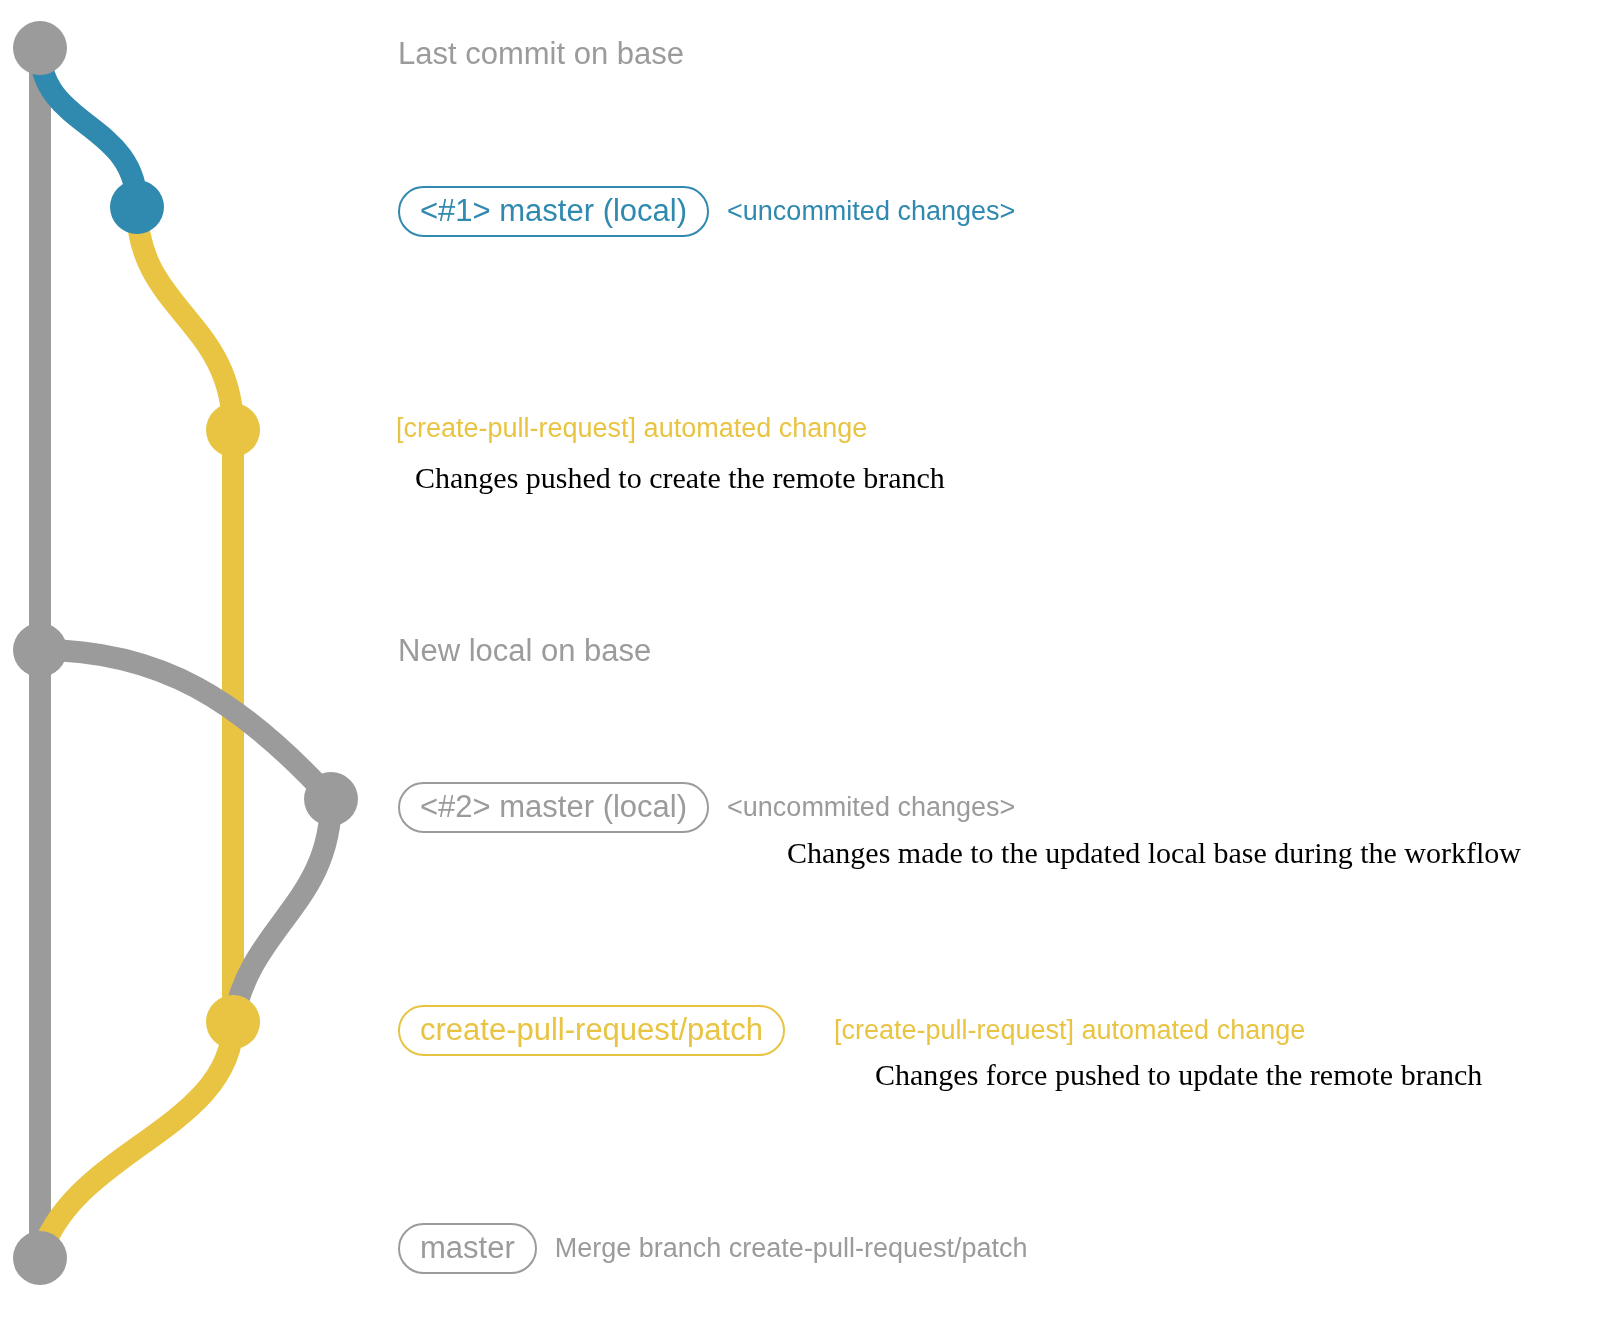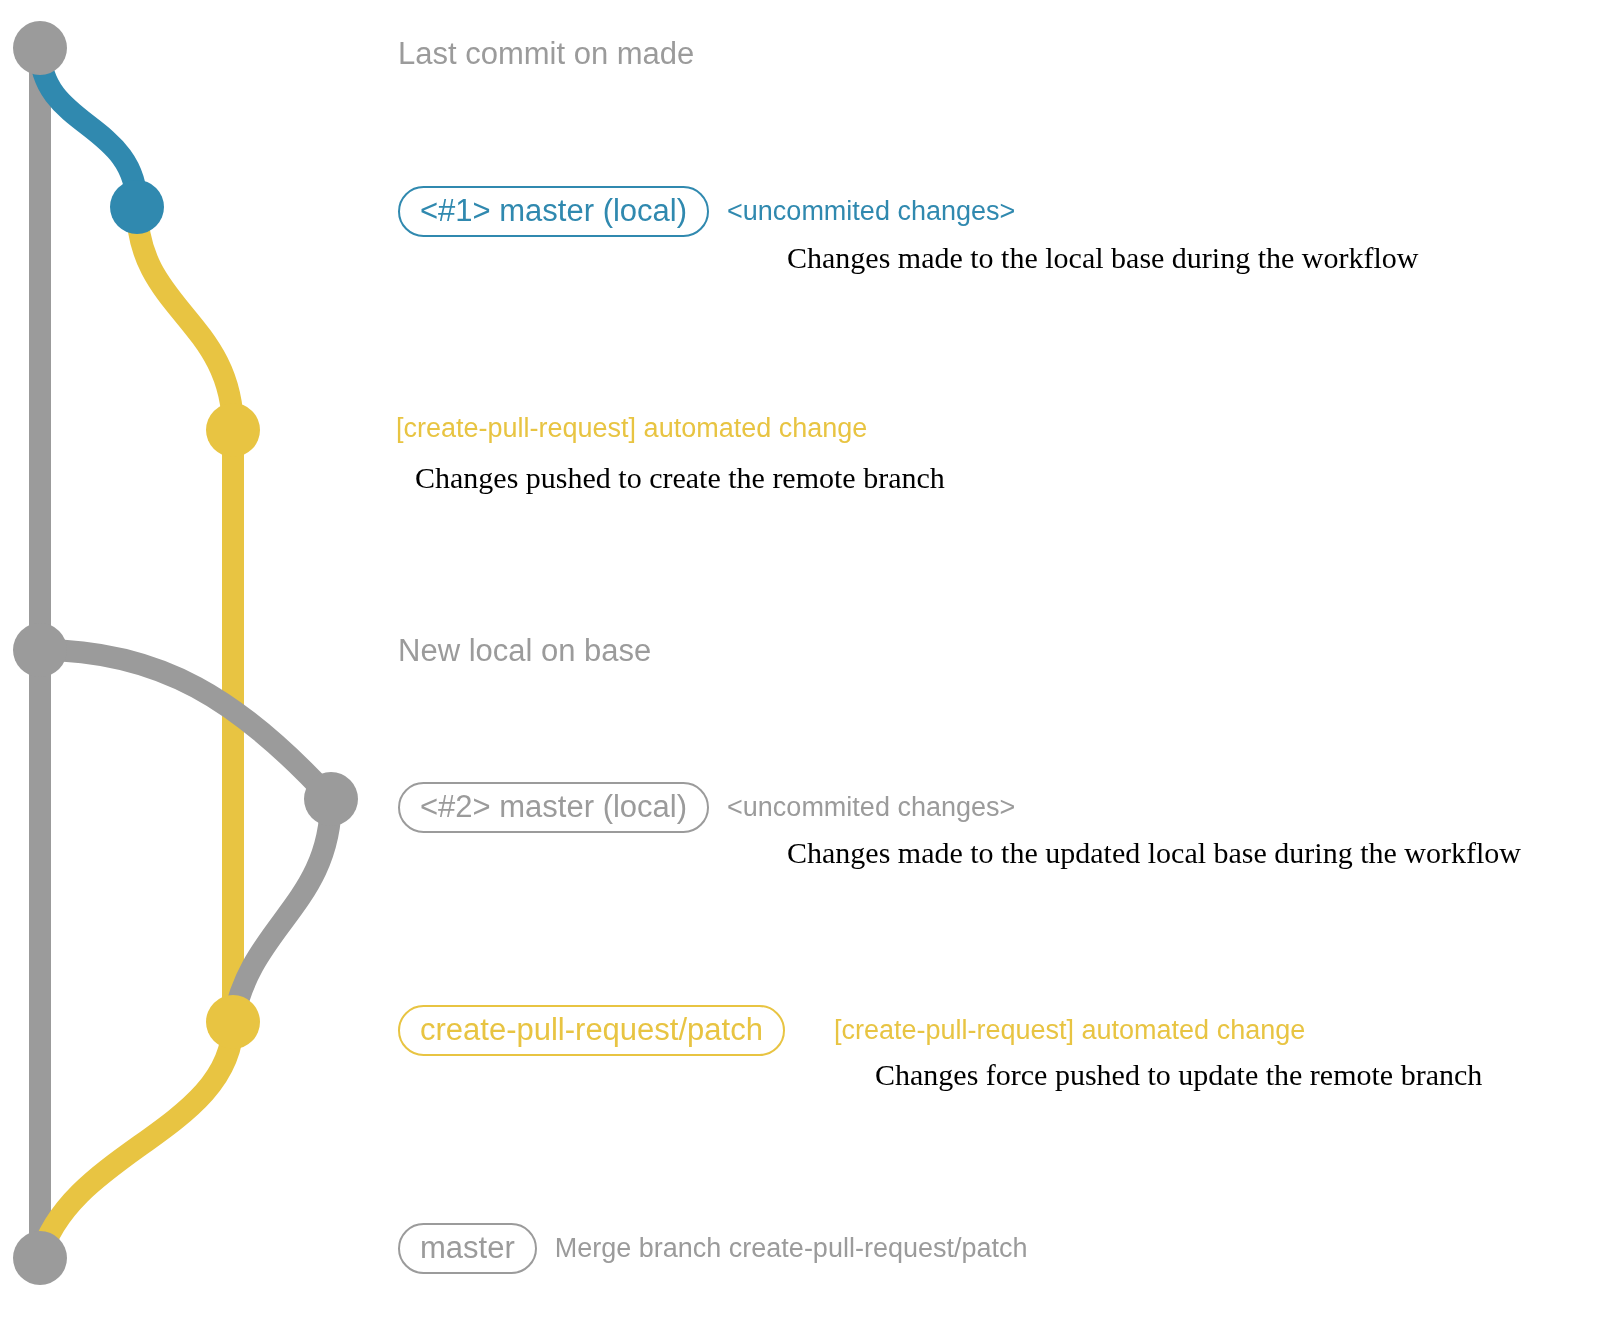--- a/index.html
+++ b/index.html
@@ -102,27 +102,26 @@
 
     <circle cx="40" cy="48" r="27" fill="#9b9b9b"></circle>
     <circle cx="137" cy="207" r="27" fill="#3089af"></circle>
     <circle cx="233" cy="430" r="27" fill="#e8c442"></circle>
     <circle cx="40" cy="650" r="27" fill="#9b9b9b"></circle>
     <circle cx="331" cy="799" r="27" fill="#9b9b9b"></circle>
     <circle cx="233" cy="1022" r="27" fill="#e8c442"></circle>
     <circle cx="40" cy="1258" r="27" fill="#9b9b9b"></circle>
   </svg>
 
-  <div class="standalone" style="left:398px; top:38px;">Last commit on made</div>
+  <div class="standalone" style="left:398px; top:38px;">Last commit on base</div>
 
   <div class="row" style="left:398px; top:186px;">
     <span class="pill blue">&lt;#1&gt; master (local)</span>
     <span class="subject blue pad-left">&lt;uncommited changes&gt;</span>
   </div>
-  <div class="note" style="left:787px; top:243px;">Changes made to the local base during the workflow</div>
 
   <div class="row" style="left:396px; top:415px;">
     <span class="subject yellow">[create-pull-request] automated change</span>
   </div>
   <div class="note" style="left:415px; top:463px;">Changes pushed to create the remote branch</div>
 
   <div class="standalone" style="left:398px; top:635px;">New local on base</div>
 
   <div class="row" style="left:398px; top:782px;">
     <span class="pill">&lt;#2&gt; master (local)</span>

